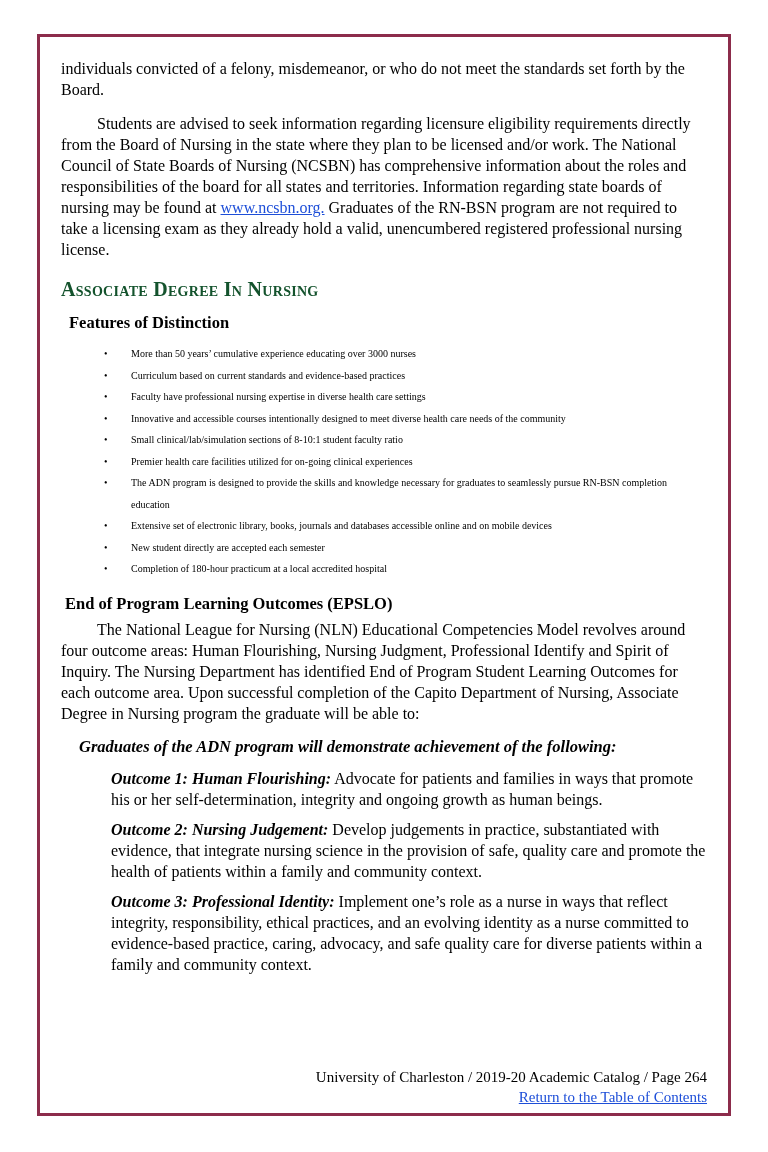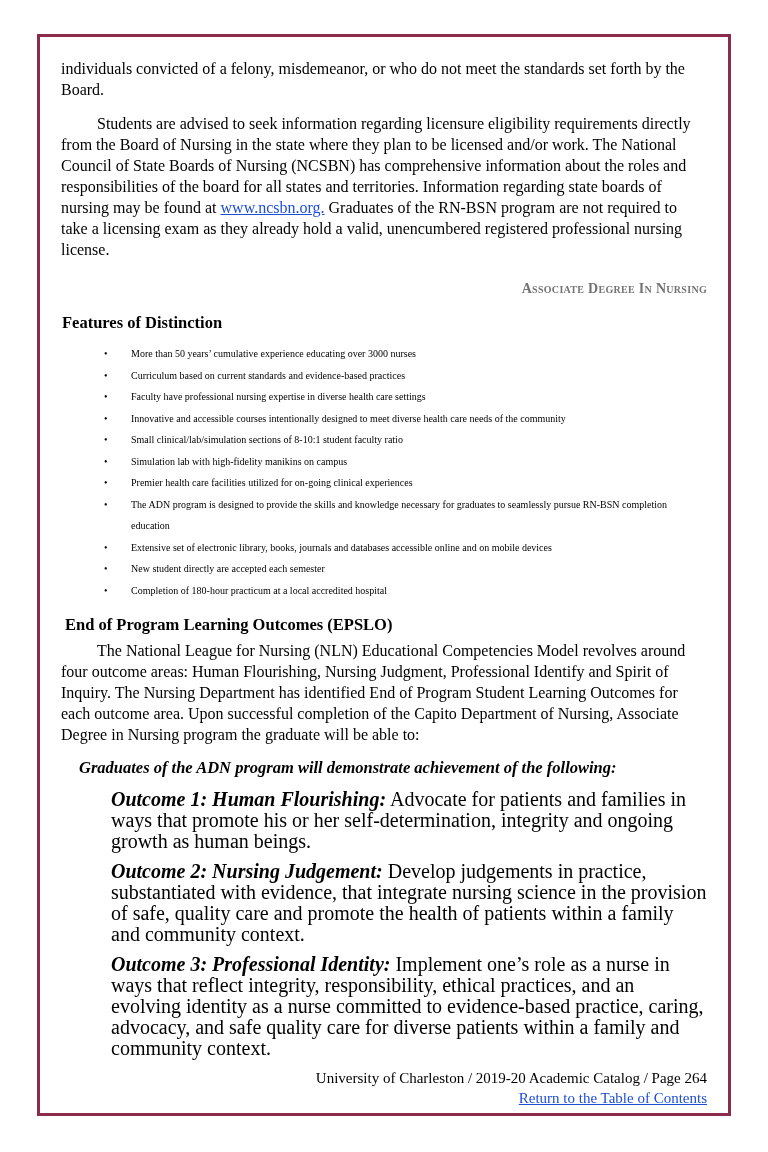--- a/index.html
+++ b/index.html
@@ -21,34 +21,34 @@
     flex-direction: column;
   }
   p, h1, h2, ul { margin: 0; }
   .body-text {
     font-size: 16px;
     line-height: 21px;
   }
   .para-indent { text-indent: 36px; }
   .para-gap { margin-top: 13px; }
   .section-heading {
-    font-size: 14px;
+    font-size: 20px;
     line-height: 24px;
     font-weight: bold;
     font-variant: small-caps;
     letter-spacing: 0.3px;
-    color: #737373;
-    text-align: right;
+    color: #14532d;
+    text-align: left;
     margin: 17px 0 11px 0;
   }
   .sub-heading {
     font-size: 16.5px;
     line-height: 21px;
     font-weight: bold;
-    margin: 0 0 10px 1px;
+    margin: 0 0 10px 8px;
   }
   .epslo-heading {
     margin: 13px 0 5px 4px;
   }
   ul.features {
     list-style: none;
     padding: 0 0 0 70px;
     margin: 0;
   }
   ul.features li {
@@ -68,21 +68,21 @@
     cursor: pointer;
   }
   .graduates-line {
     font-size: 16.5px;
     line-height: 21px;
     font-weight: bold;
     font-style: italic;
     margin: 12px 0 11px 18px;
   }
   .outcome {
-    font-size: 20px;
+    font-size: 16px;
     line-height: 21px;
     margin: 0 0 9px 50px;
   }
   .outcome .outcome-label {
     font-weight: bold;
     font-style: italic;
   }
   .page-footer {
     margin-top: auto;
     text-align: right;
@@ -109,21 +109,20 @@
       <li>More than 50 years’ cumulative experience educating over 3000 nurses</li>
 
       <li>Curriculum based on current standards and evidence-based practices</li>
 
       <li>Faculty have professional nursing expertise in diverse health care settings</li>
 
       <li>Innovative and accessible courses intentionally designed to meet diverse health care needs of the community</li>
 
       <li>Small clinical/lab/simulation sections of 8-10:1 student faculty ratio</li>
 
-      <li>Simulation lab with high-fidelity manikins on campus</li>
 
       <li>Premier health care facilities utilized for on-going clinical experiences</li>
 
       <li>The ADN program is designed to provide the skills and knowledge necessary for graduates to seamlessly pursue RN-BSN completion education</li>
 
       <li>Extensive set of electronic library, books, journals and databases accessible online and on mobile devices</li>
 
       <li>New student directly are accepted each semester</li>
 
       <li>Completion of 180-hour practicum at a local accredited hospital</li>

